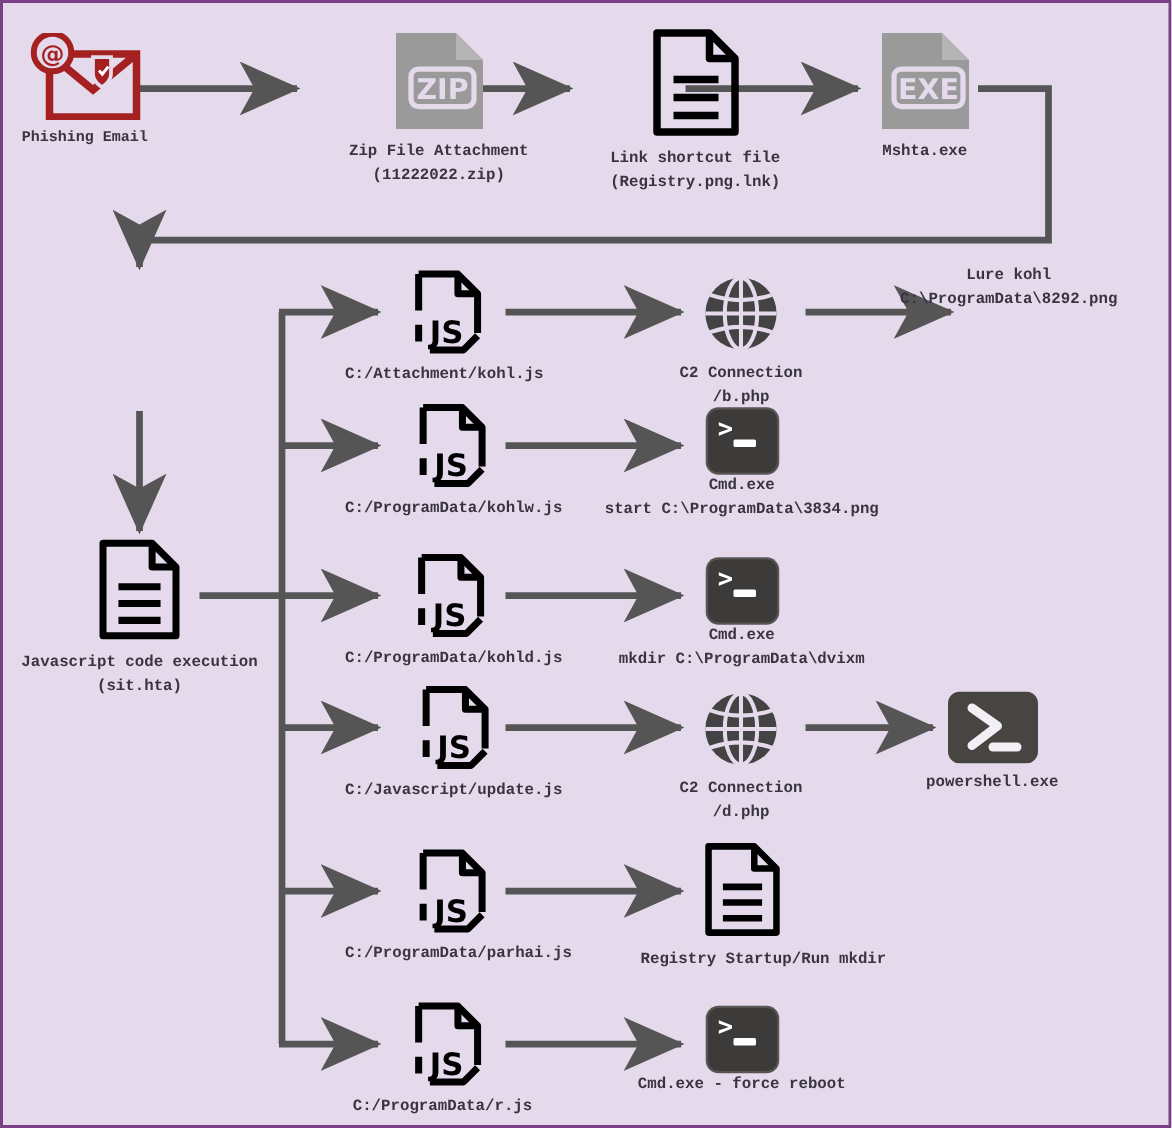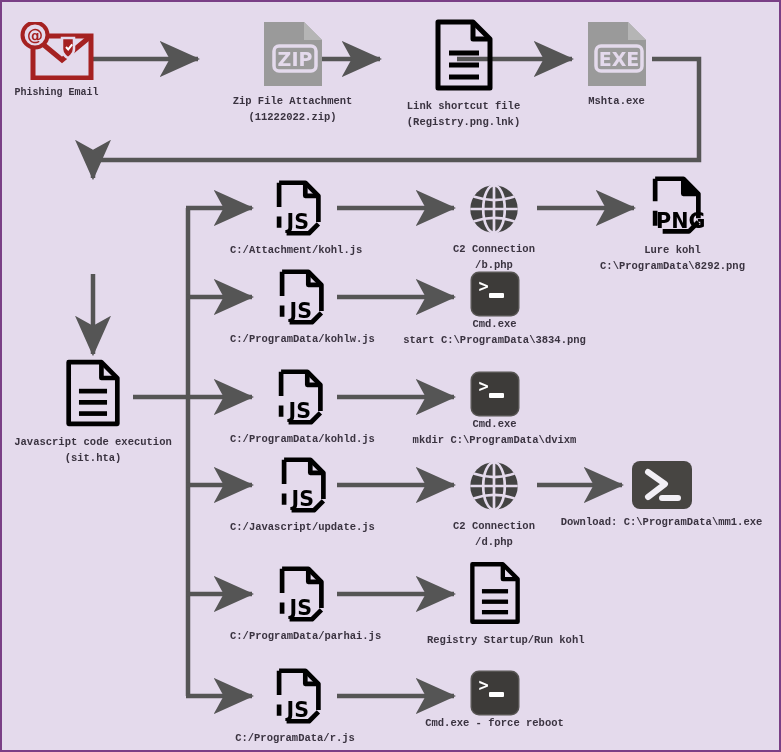--- a/index.html
+++ b/index.html
@@ -171,28 +171,20 @@
           <path d="M12,73 Q50,60 88,73"></path>
           <line x1="50" y1="6" x2="50" y2="94"></line>
         </g>
       </svg>
     </span>
     <div class="caption">C2 Connection</div>
     <div class="caption">/b.php</div>
   </div>
 
   <div class="node" style="left:578px;top:173px;width:185px;">
-    <span class="glyph">
-      <svg width="62" height="62" viewBox="0 0 66 66">
-        <path d="M14,4 H44 L60,20 V46" fill="none" stroke="#000000" stroke-width="5" stroke-linejoin="round"></path>
-        <path d="M14,4 V28 M14,38 V54 M22,60 H50 L60,50" fill="none" stroke="#000000" stroke-width="5" stroke-linejoin="round"></path>
-        <path d="M44,4 V20 H60" fill="#000000" stroke="#000000" stroke-width="5" stroke-linejoin="round"></path>
-        <text x="15" y="56" font-family="DejaVu Sans, sans-serif" font-size="22" font-weight="bold" fill="#000000">PNG</text>
-      </svg>
-    </span>
     <div class="caption">Lure kohl</div>
     <div class="caption">C:\ProgramData\8292.png</div>
   </div>
 
   <div class="node" style="left:228px;top:266px;width:136px;">
     <span class="glyph">
       <svg width="58" height="58" viewBox="0 0 62 62">
         <path d="M14,4 H42 L56,18 V46" fill="none" stroke="#000000" stroke-width="5" stroke-linejoin="round"></path>
         <path d="M14,4 V30 M14,40 V52 M22,58 H46 L56,48" fill="none" stroke="#000000" stroke-width="5" stroke-linejoin="round"></path>
         <path d="M42,4 V18 H56" fill="none" stroke="#000000" stroke-width="5" stroke-linejoin="round"></path>
@@ -266,21 +258,21 @@
   </div>
 
   <div class="node" style="left:552px;top:459px;width:215px;">
     <span class="glyph">
       <svg width="60" height="48" viewBox="0 0 60 48">
         <rect x="0" y="0" width="60" height="48" rx="8" fill="#474542"></rect>
         <path d="M16,11 L33,23 L16,36" fill="none" stroke="#f2eff5" stroke-width="6" stroke-linecap="round" stroke-linejoin="round"></path>
         <line x1="30" y1="37" x2="46" y2="37" stroke="#f2eff5" stroke-width="6" stroke-linecap="round"></line>
       </svg>
     </span>
-    <div class="caption">Download: C:\ProgramData\mm1.exe</div>
+    <div class="caption">powershell.exe</div>
   </div>
 
   <div class="node" style="left:228px;top:563px;width:135px;">
     <span class="glyph">
       <svg width="58" height="58" viewBox="0 0 62 62">
         <path d="M14,4 H42 L56,18 V46" fill="none" stroke="#000000" stroke-width="5" stroke-linejoin="round"></path>
         <path d="M14,4 V30 M14,40 V52 M22,58 H46 L56,48" fill="none" stroke="#000000" stroke-width="5" stroke-linejoin="round"></path>
         <path d="M42,4 V18 H56" fill="none" stroke="#000000" stroke-width="5" stroke-linejoin="round"></path>
         <text x="22" y="53" font-family="DejaVu Sans, sans-serif" font-size="22" font-weight="bold" fill="#000000">JS</text>
       </svg>
@@ -291,21 +283,21 @@
   <div class="node" style="left:425px;top:557px;width:135px;">
     <span class="glyph">
       <svg width="54" height="68" viewBox="0 0 62 76">
         <path d="M5,5 H40 L57,22 V71 H5 Z" fill="none" stroke="#000000" stroke-width="5" stroke-linejoin="round"></path>
         <path d="M40,5 V22 H57" fill="none" stroke="#000000" stroke-width="5" stroke-linejoin="round"></path>
         <line x1="16" y1="36" x2="46" y2="36" stroke="#000000" stroke-width="5"></line>
         <line x1="16" y1="48" x2="46" y2="48" stroke="#000000" stroke-width="5"></line>
         <line x1="16" y1="60" x2="46" y2="60" stroke="#000000" stroke-width="5"></line>
       </svg>
     </span>
-    <div class="caption">Registry Startup/Run kohl</div>
+    <div class="caption">Registry Startup/Run mkdir</div>
   </div>
 
   <div class="node" style="left:228px;top:665px;width:130px;">
     <span class="glyph">
       <svg width="58" height="58" viewBox="0 0 62 62">
         <path d="M14,4 H42 L56,18 V46" fill="none" stroke="#000000" stroke-width="5" stroke-linejoin="round"></path>
         <path d="M14,4 V30 M14,40 V52 M22,58 H46 L56,48" fill="none" stroke="#000000" stroke-width="5" stroke-linejoin="round"></path>
         <path d="M42,4 V18 H56" fill="none" stroke="#000000" stroke-width="5" stroke-linejoin="round"></path>
         <text x="22" y="53" font-family="DejaVu Sans, sans-serif" font-size="22" font-weight="bold" fill="#000000">JS</text>
       </svg>

